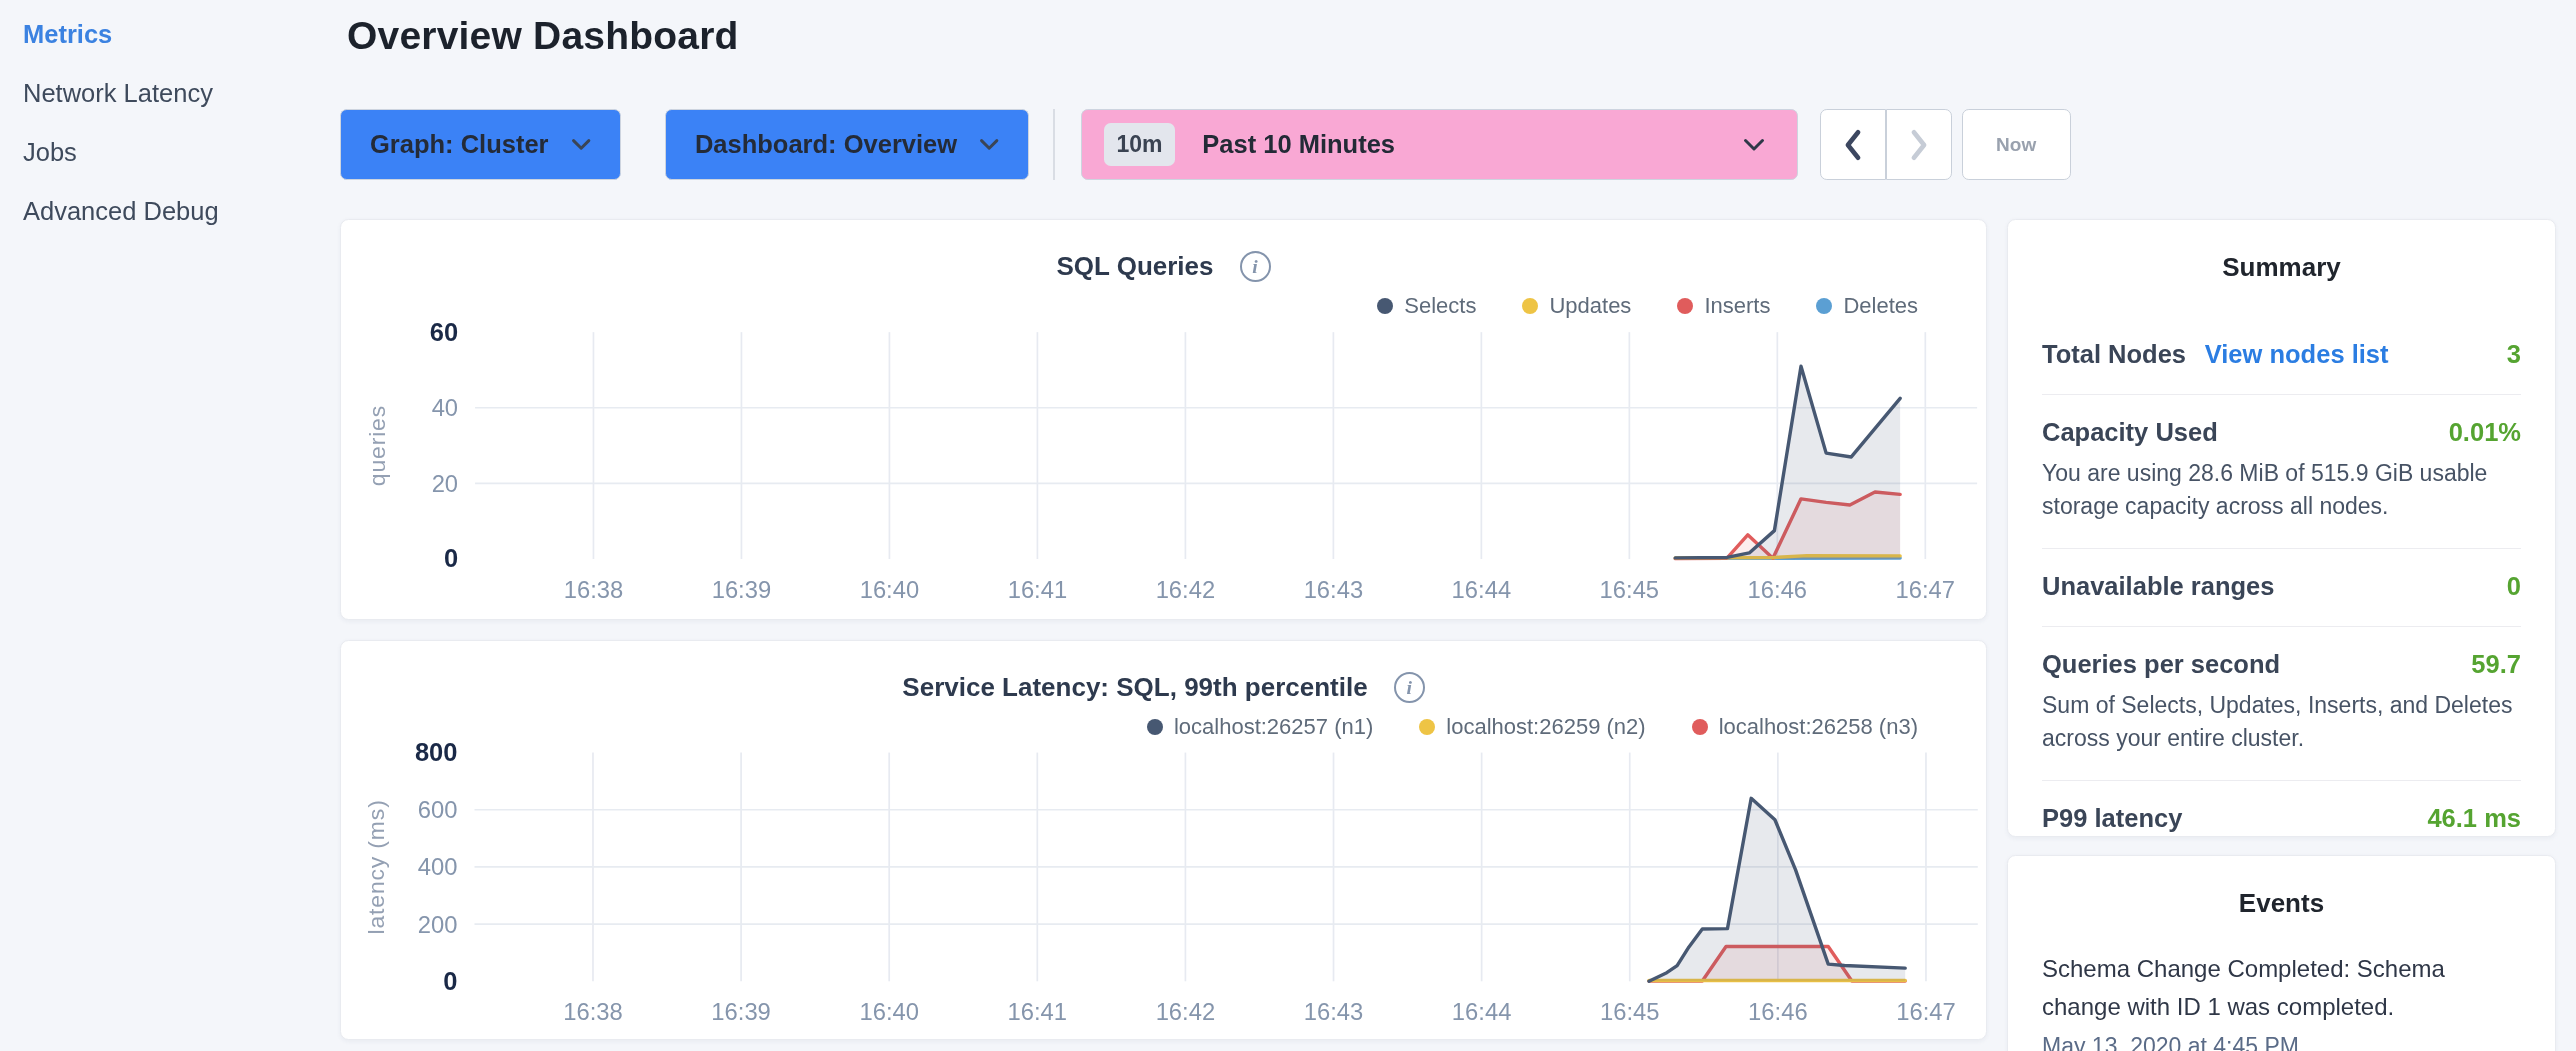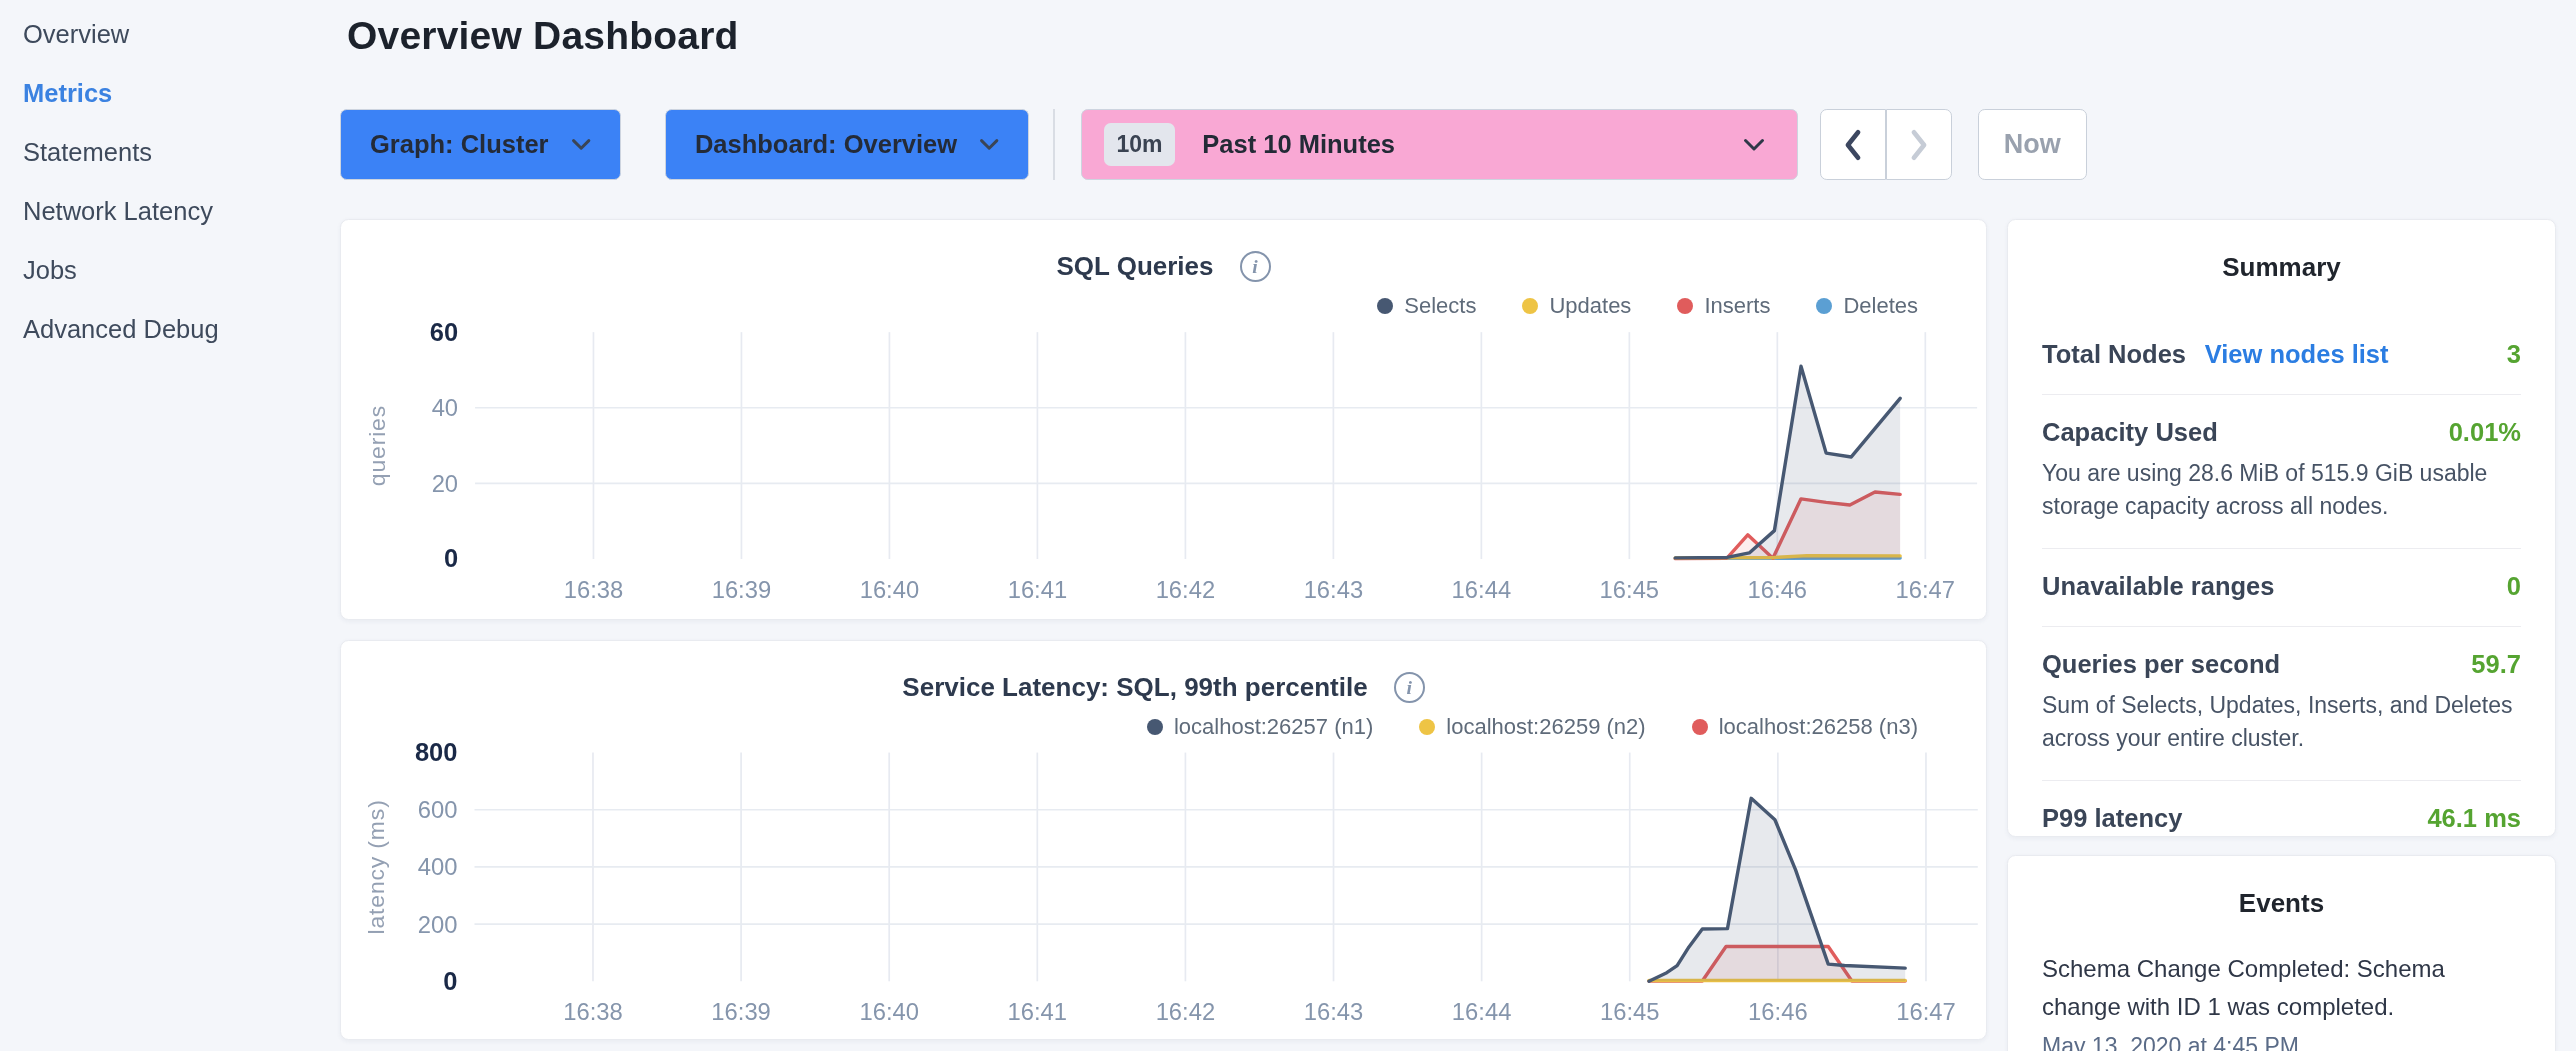--- a/index.html
+++ b/index.html
@@ -43,23 +43,23 @@
   .time-label { margin-left:27px; font-size:25.5px; font-weight:700; color:#232a36; }
   .time-picker .chev { margin-left:auto; }
   .pager { display:flex; margin-left:22px; }
   .pager button {
     width:66px; height:71px; background:#fff; border:1.7px solid #c9d0da;
     display:flex; align-items:center; justify-content:center; cursor:pointer;
   }
   .pager button:first-child { border-radius:6.8px 0 0 6.8px; border-right-width:0.9px; }
   .pager button:last-child  { border-radius:0 6.8px 6.8px 0; border-left-width:0.9px; }
   .now-btn {
-    margin-left:26px; width:109px; height:71px; background:#fff;
+    margin-left:10px; width:109px; height:71px; background:#fff;
     border:1.7px solid #c9d0da; border-radius:6.8px;
-    font-size:27px; font-weight:700; color:#99a1ae; cursor:default;
+    font-size:19px; font-weight:700; color:#99a1ae; cursor:default;
     font-family:inherit;
   }
   
   .panel {
     position:absolute; background:#fff; border:0.9px solid #e9ebf0; border-radius:8.5px;
     box-shadow:0 1.7px 4.3px rgba(40,60,90,.05);
   }
   #panel-sql     { left:340px; top:219px;  width:1647px; height:401px; }
   #panel-latency { left:340px; top:640px;  width:1647px; height:400px; }
   #panel-summary { left:2007px; top:219px; width:549px;  height:618px; }
@@ -92,23 +92,21 @@
   
   .event-body { padding:31px 34px 0 34px; }
   .event-text { font-size:24px; line-height:38px; color:#2f3747; }
   .event-time { margin-top:6.8px; font-size:23px; color:#5a6b87; }
 </style>
 </head>
 <body>
 
 <nav class="sidebar">
   <ul>
-    <li>Overview</li>
     <li class="active">Metrics</li>
-    <li>Statements</li>
     <li>Network Latency</li>
     <li>Jobs</li>
     <li>Advanced Debug</li>
   </ul>
 </nav>
 
 <h1 class="page-title">Overview Dashboard</h1>
 
 <div class="toolbar">
   <div class="tb-btn">

